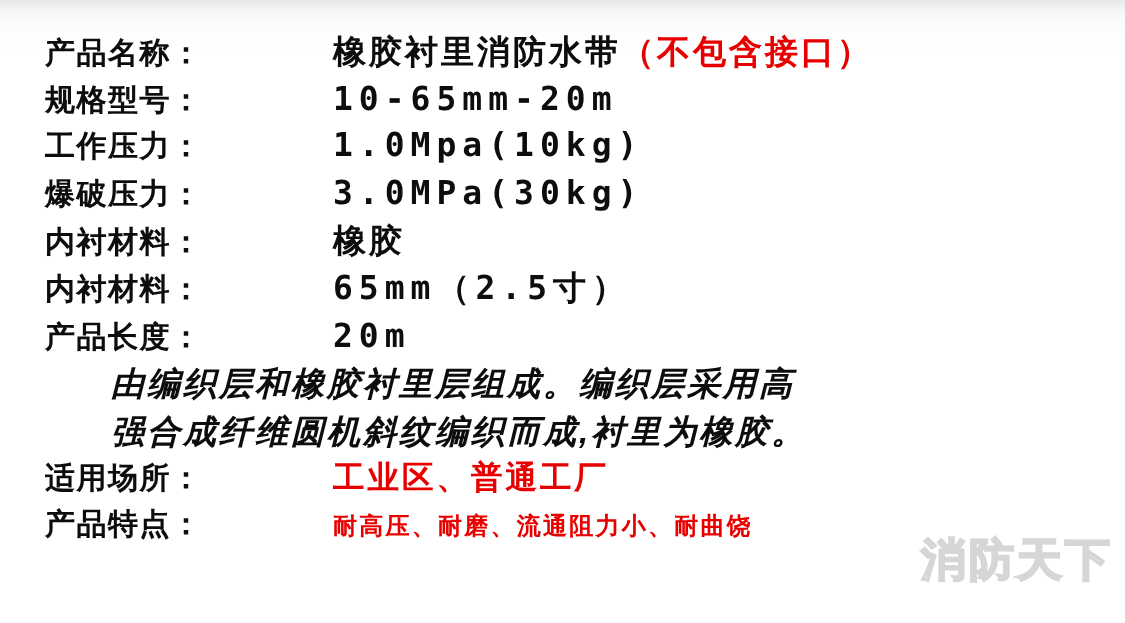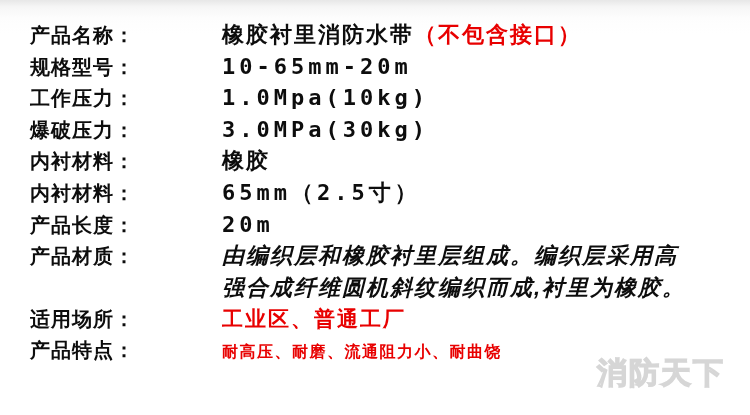--- a/index.html
+++ b/index.html
@@ -41,21 +41,21 @@
     font-family:"DejaVu Sans Mono","Liberation Mono",monospace;
     letter-spacing:4px;
   }
   .value.red-sm{color:#e80000;font-size:21px;letter-spacing:2px;}
   .value.red-xs{color:#e80000;font-size:16px;letter-spacing:1.5px;}
   .value .hl{color:#e80000;}
   .multiline{line-height:31.6px;font-style:italic;}
   .multiline span{display:block;}
   .watermark{
     position:absolute;
-    left:597px;top:353px;
+    left:614px;top:353px;
     font-size:30px;
     font-weight:bold;
     letter-spacing:2px;
     color:#ffffff;
     -webkit-text-stroke:1.3px #d6d6d6;
     text-shadow:0 0 1px #e2e2e2;
     user-select:none;
   }
 </style>
 </head>
@@ -94,21 +94,20 @@
       <span class="value mono">65mm（2.5寸）</span>
     </div>
 
     <div class="row">
       <span class="label">产品长度：</span>
       <span class="value mono">20m</span>
     </div>
 
 
     <div class="row tall">
-      <span class="label">产品材质：</span>
       <span class="value multiline">
           <span>由编织层和橡胶衬里层组成。编织层采用高</span>
           <span>强合成纤维圆机斜纹编织而成,衬里为橡胶。</span>
         </span>
     </div>
 
     <div class="row">
       <span class="label">适用场所：</span>
       <span class="value red-sm">工业区、普通工厂</span>
     </div>

